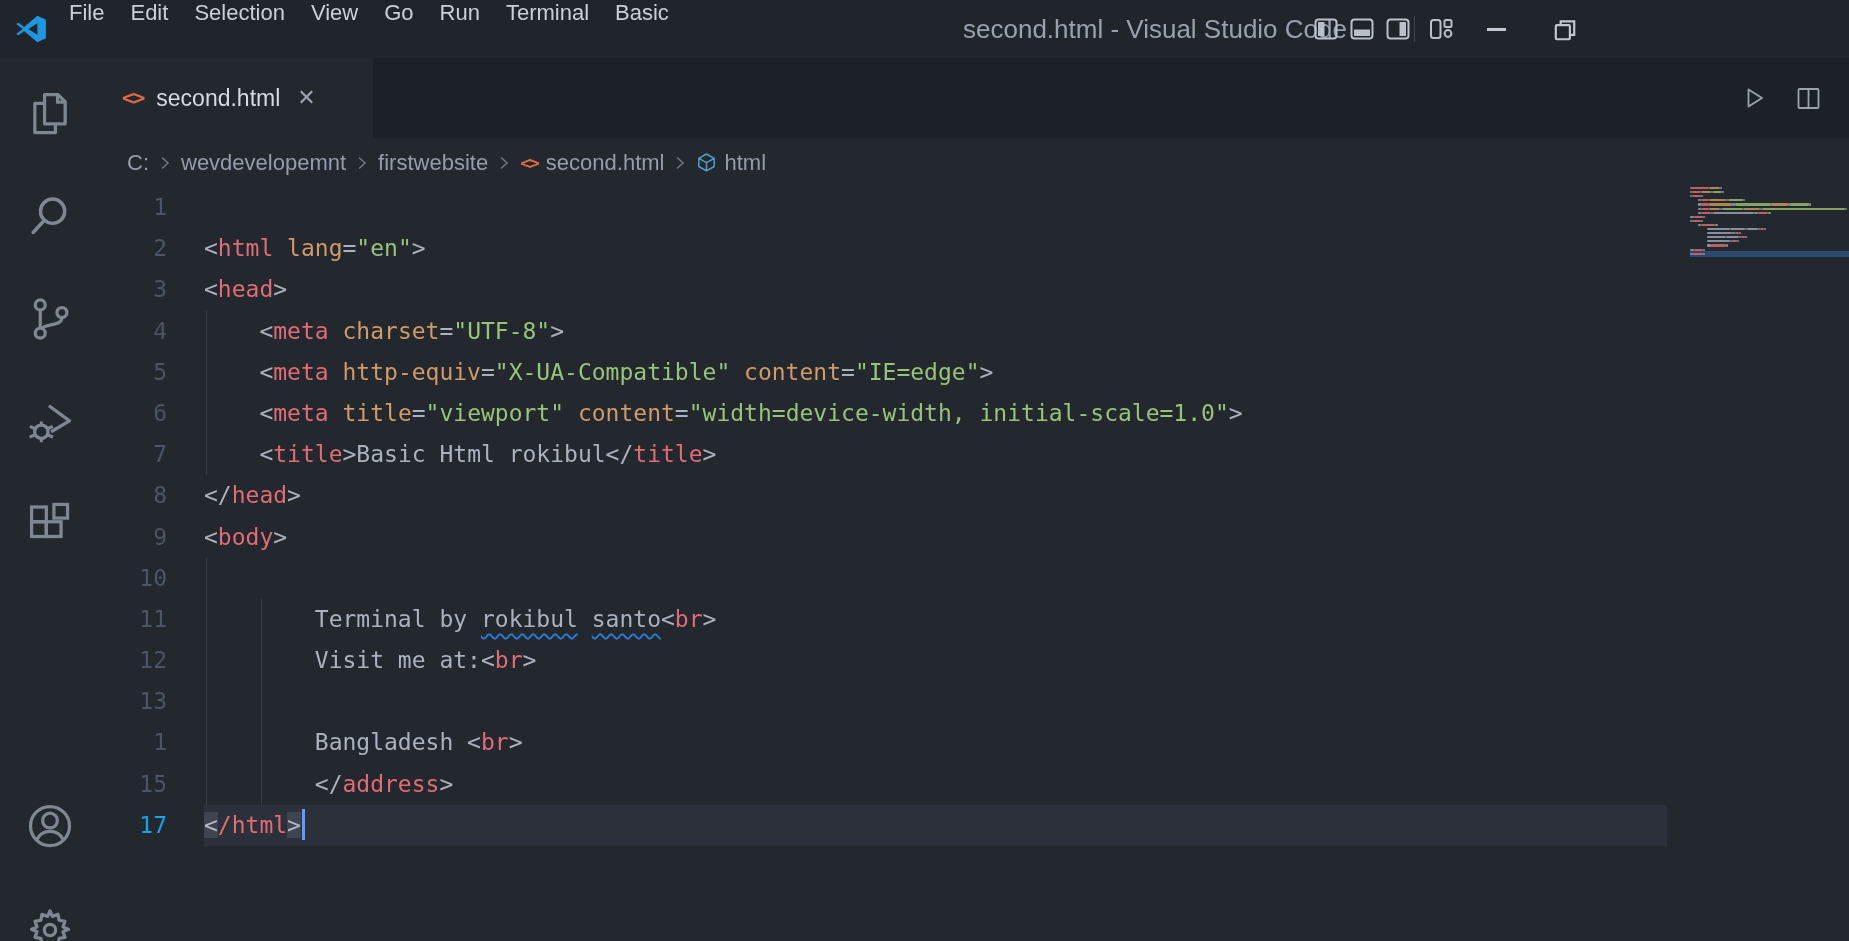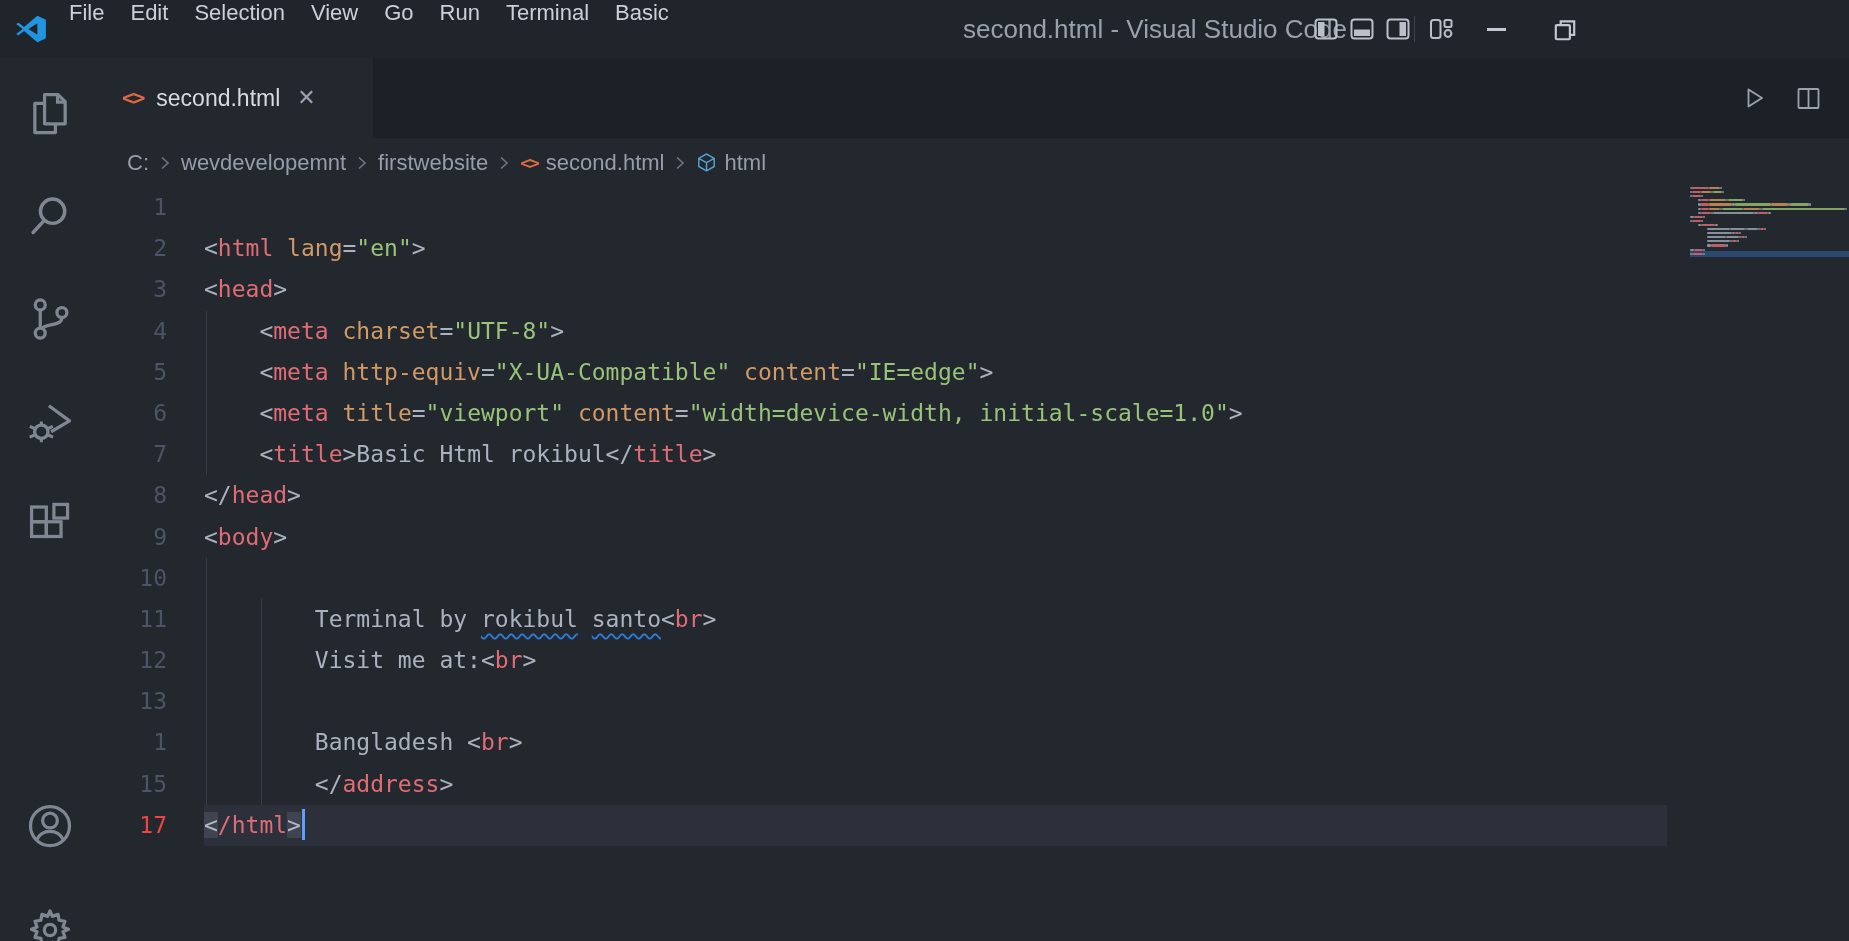--- a/index.html
+++ b/index.html
@@ -34,21 +34,21 @@
   .bc-item { font-size:22px; color:#959daa; white-space:nowrap; display:flex; align-items:center; cursor:pointer; }
   .bc-chev { margin:0 7px; width:18px; height:18px; flex:0 0 auto; }
   .bc-code { font-family:"DejaVu Sans Mono", monospace; font-weight:bold; font-size:18px; letter-spacing:-2px; color:var(--accent_html_icon); margin-right:8px; }
   .bc-cube { width:21px; height:21px; margin-right:7px; }
   
   .code-area { position:absolute; left:0; top:129px; width:1749px; height:754px; font-family:"DejaVu Sans Mono", monospace; font-size:23px; }
   .line { position:relative; height:41.2px; line-height:41.2px; display:flex; }
   .cur-bg { position:absolute; left:104px; top:0; width:1463px; height:100%; background:#2b303a; }
   .guide { position:absolute; top:0; bottom:0; width:1px; background:#363c46; }
   .ln { position:relative; width:104px; padding-right:37px; text-align:right; color:#4c5565; flex:0 0 auto; }
-  .line.current .ln { color:#ef4444; }
+  .line.current .ln { color:#0ea5e9; }
   .code { position:relative; white-space:pre; }
   .tk-tag { color:var(--tag); }
   .tk-attr { color:var(--attribute); }
   .tk-str { color:var(--string); }
   .tk-punct, .tk-text { color:var(--foreground); }
   .tk-sq { color:var(--foreground); text-decoration:underline; text-decoration-style:wavy; text-decoration-color:var(--squiggle); text-decoration-thickness:1.6px; text-underline-offset:6px; }
   .tk-bm { color:#b2b9c4; background:#3e4450; }
   .cursor { display:inline-block; width:3.5px; height:31px; background:var(--cursor); vertical-align:middle; margin-left:1px; position:relative; top:-2px; }
   
   .minimap { position:absolute; left:1590px; top:129px; width:159px; height:120px; }

